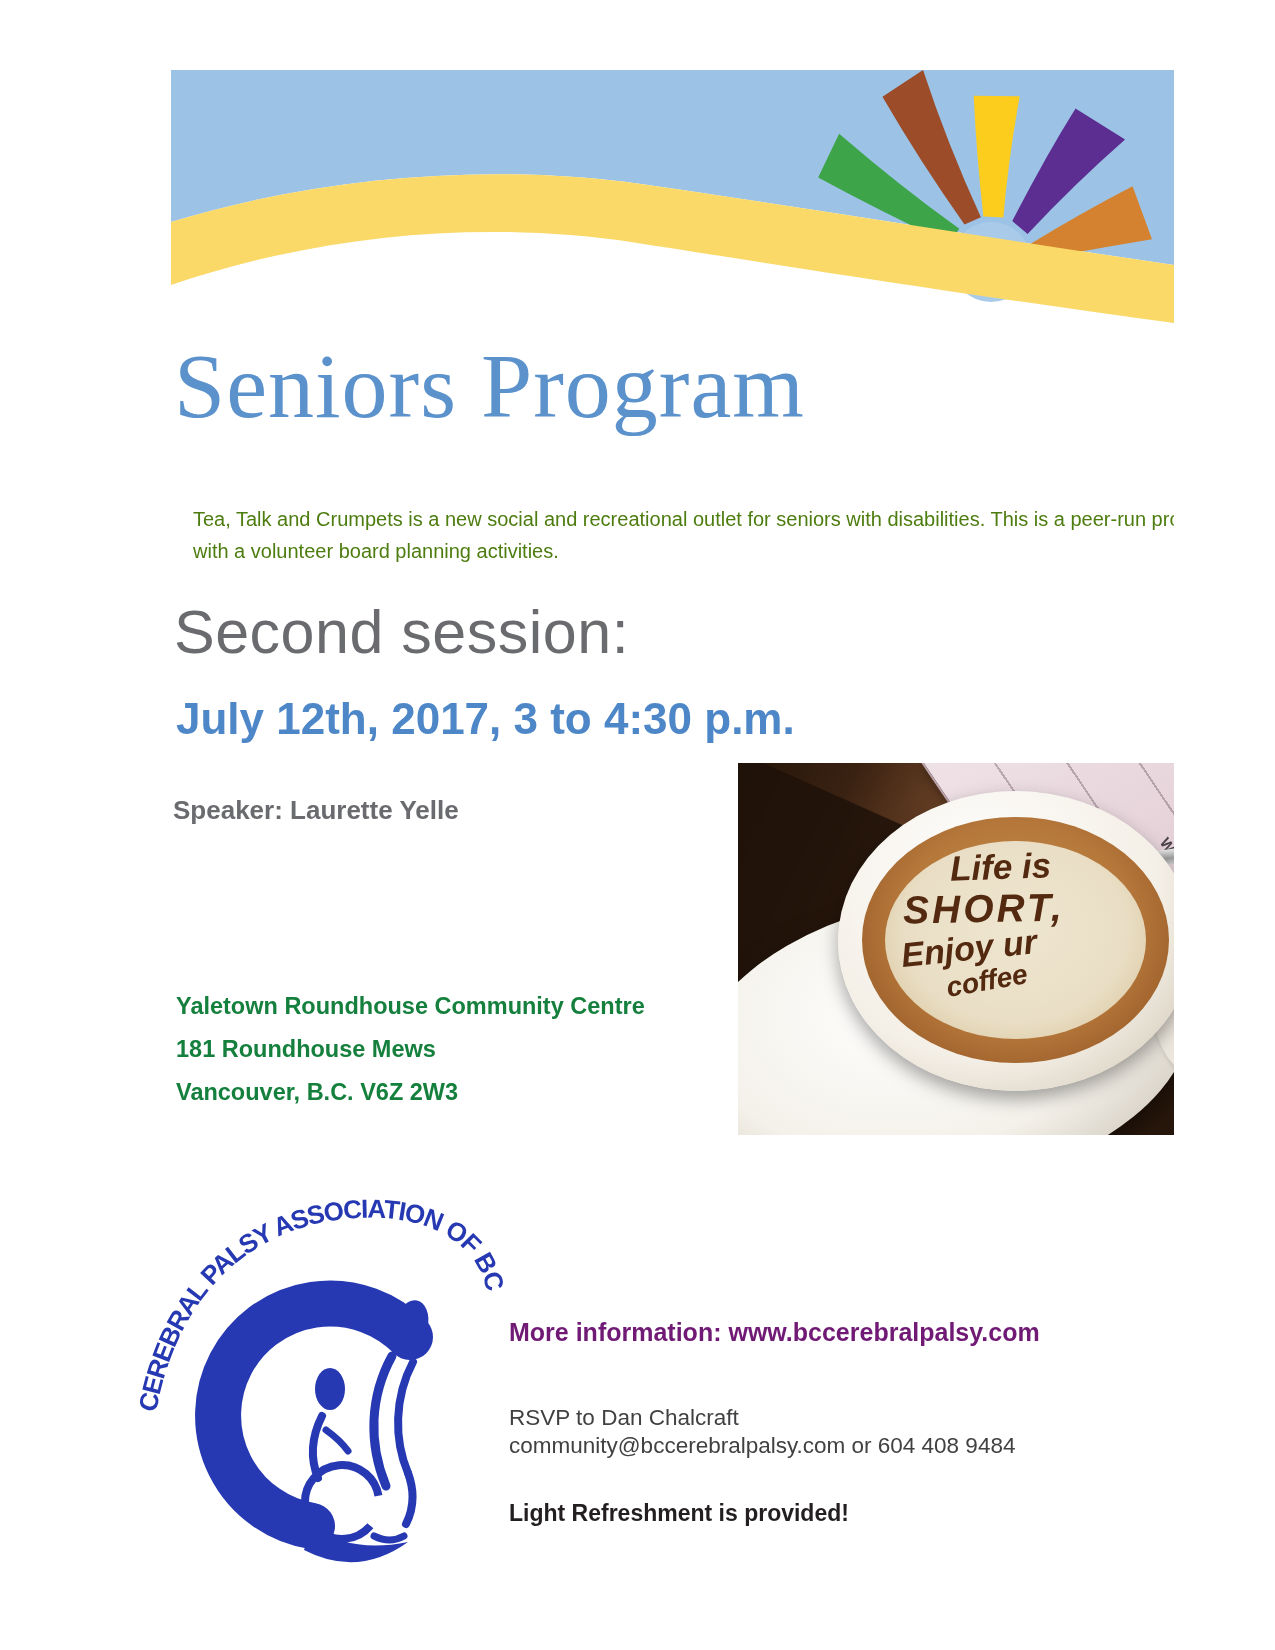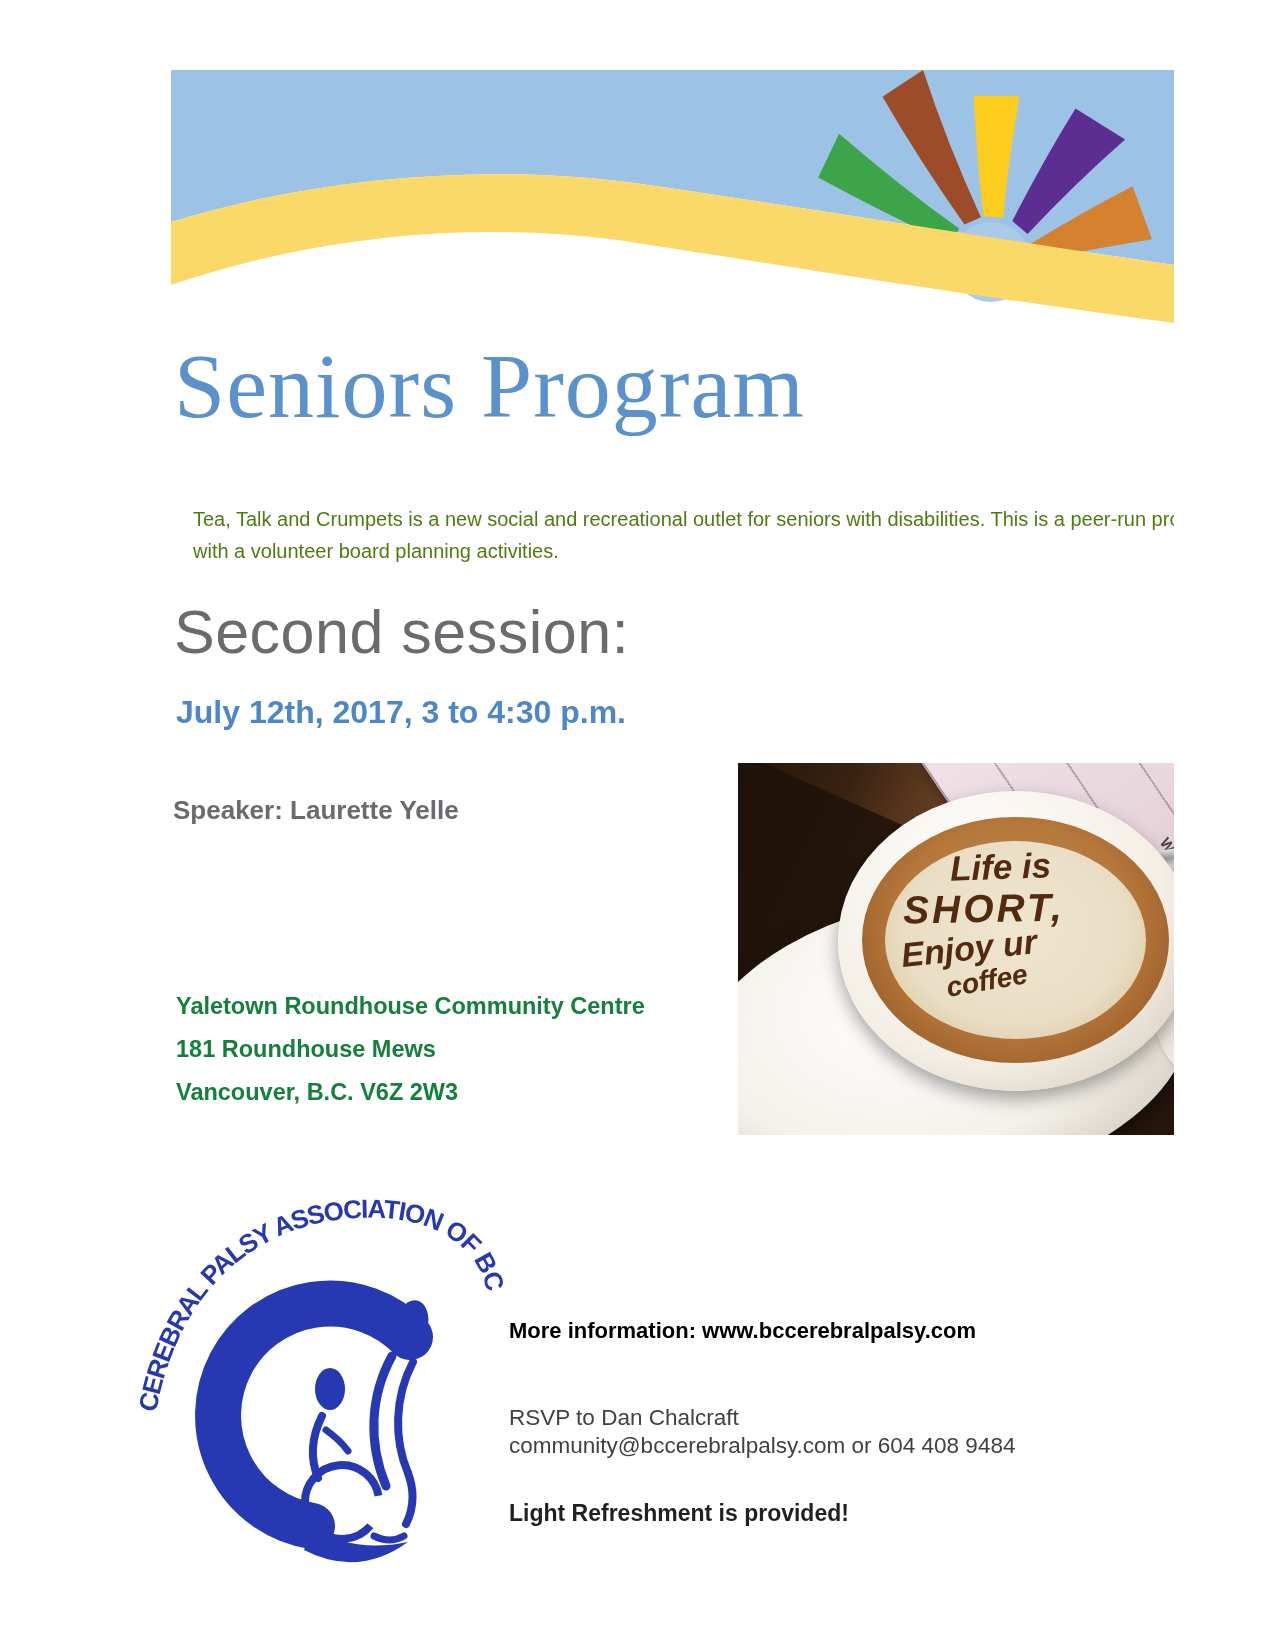--- a/index.html
+++ b/index.html
@@ -21,35 +21,35 @@
     color:#5b92cc; font-weight:400;
   }
   .intro {
     left:92px; top:503px; width:1045px;
     font-size:20px; line-height:1.62; color:#4d7c0f;
   }
   .session-heading {
     left:73px; top:597px; font-size:61px; color:#6a6b6e; letter-spacing:0.5px;
   }
   .session-datetime {
-    left:75px; top:694px; font-size:32px; font-weight:bold; color:#4e87c7;
+    left:75px; top:694px; font-size:44px; font-weight:bold; color:#4e87c7;
   }
   .speaker-line {
     left:72px; top:795px; font-size:26px; font-weight:bold; color:#6a6b6e;
   }
   .topic-line {
     left:75px; top:843px; width:565px;
     font-size:23.5px; font-weight:bold; color:#6a6b6e; line-height:1.6;
   }
   .venue-line { left:75px; font-size:23.5px; font-weight:bold; color:#15803d; }
   .venue-1 { top:993px; }
   .venue-2 { top:1036px; }
   .venue-3 { top:1079px; }
 
-  .more-info  { left:408px; top:1318px; font-size:22px; font-weight:bold; color:#000000; }
+  .more-info  { left:408px; top:1318px; font-size:25px; font-weight:bold; color:#701a75; }
   .rsvp-1     { left:408px; top:1405px; font-size:22.5px; color:#414042; }
   .rsvp-2     { left:408px; top:1433px; font-size:22.5px; color:#414042; }
   .refresh    { left:408px; top:1500px; font-size:23px; font-weight:bold; color:#231f20; }
 
   
   .photo {
     left:637px; top:763px; width:503px; height:372px; overflow:hidden;
     background:linear-gradient(115deg,#241509 0%,#3a2212 18%,#6b4226 34%,#7a4a28 44%,#3a2415 58%,#2c1a0e 75%,#241409 100%);
   }
   .wood-dark {

